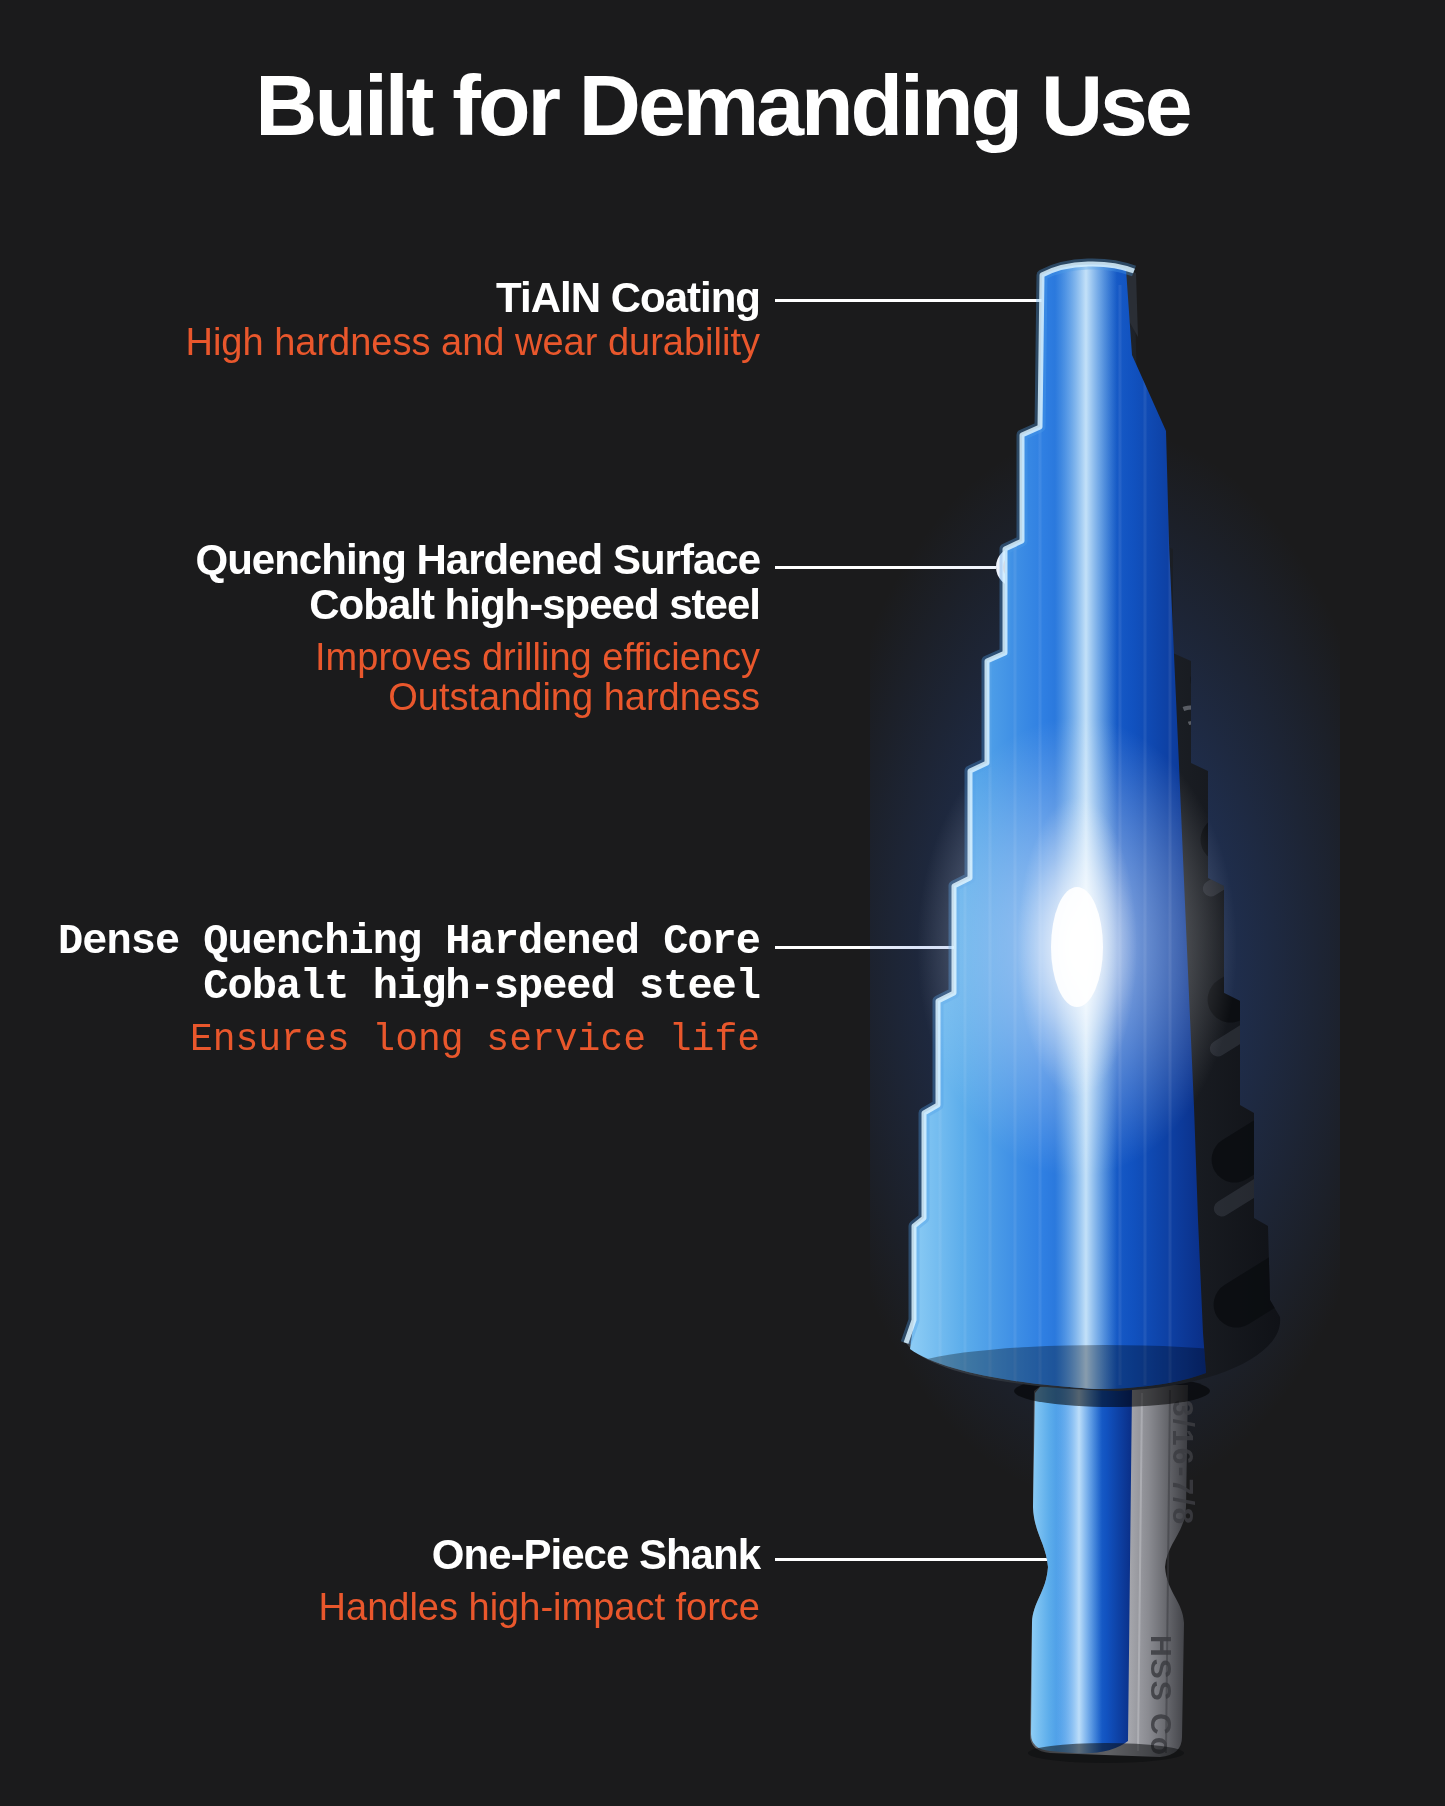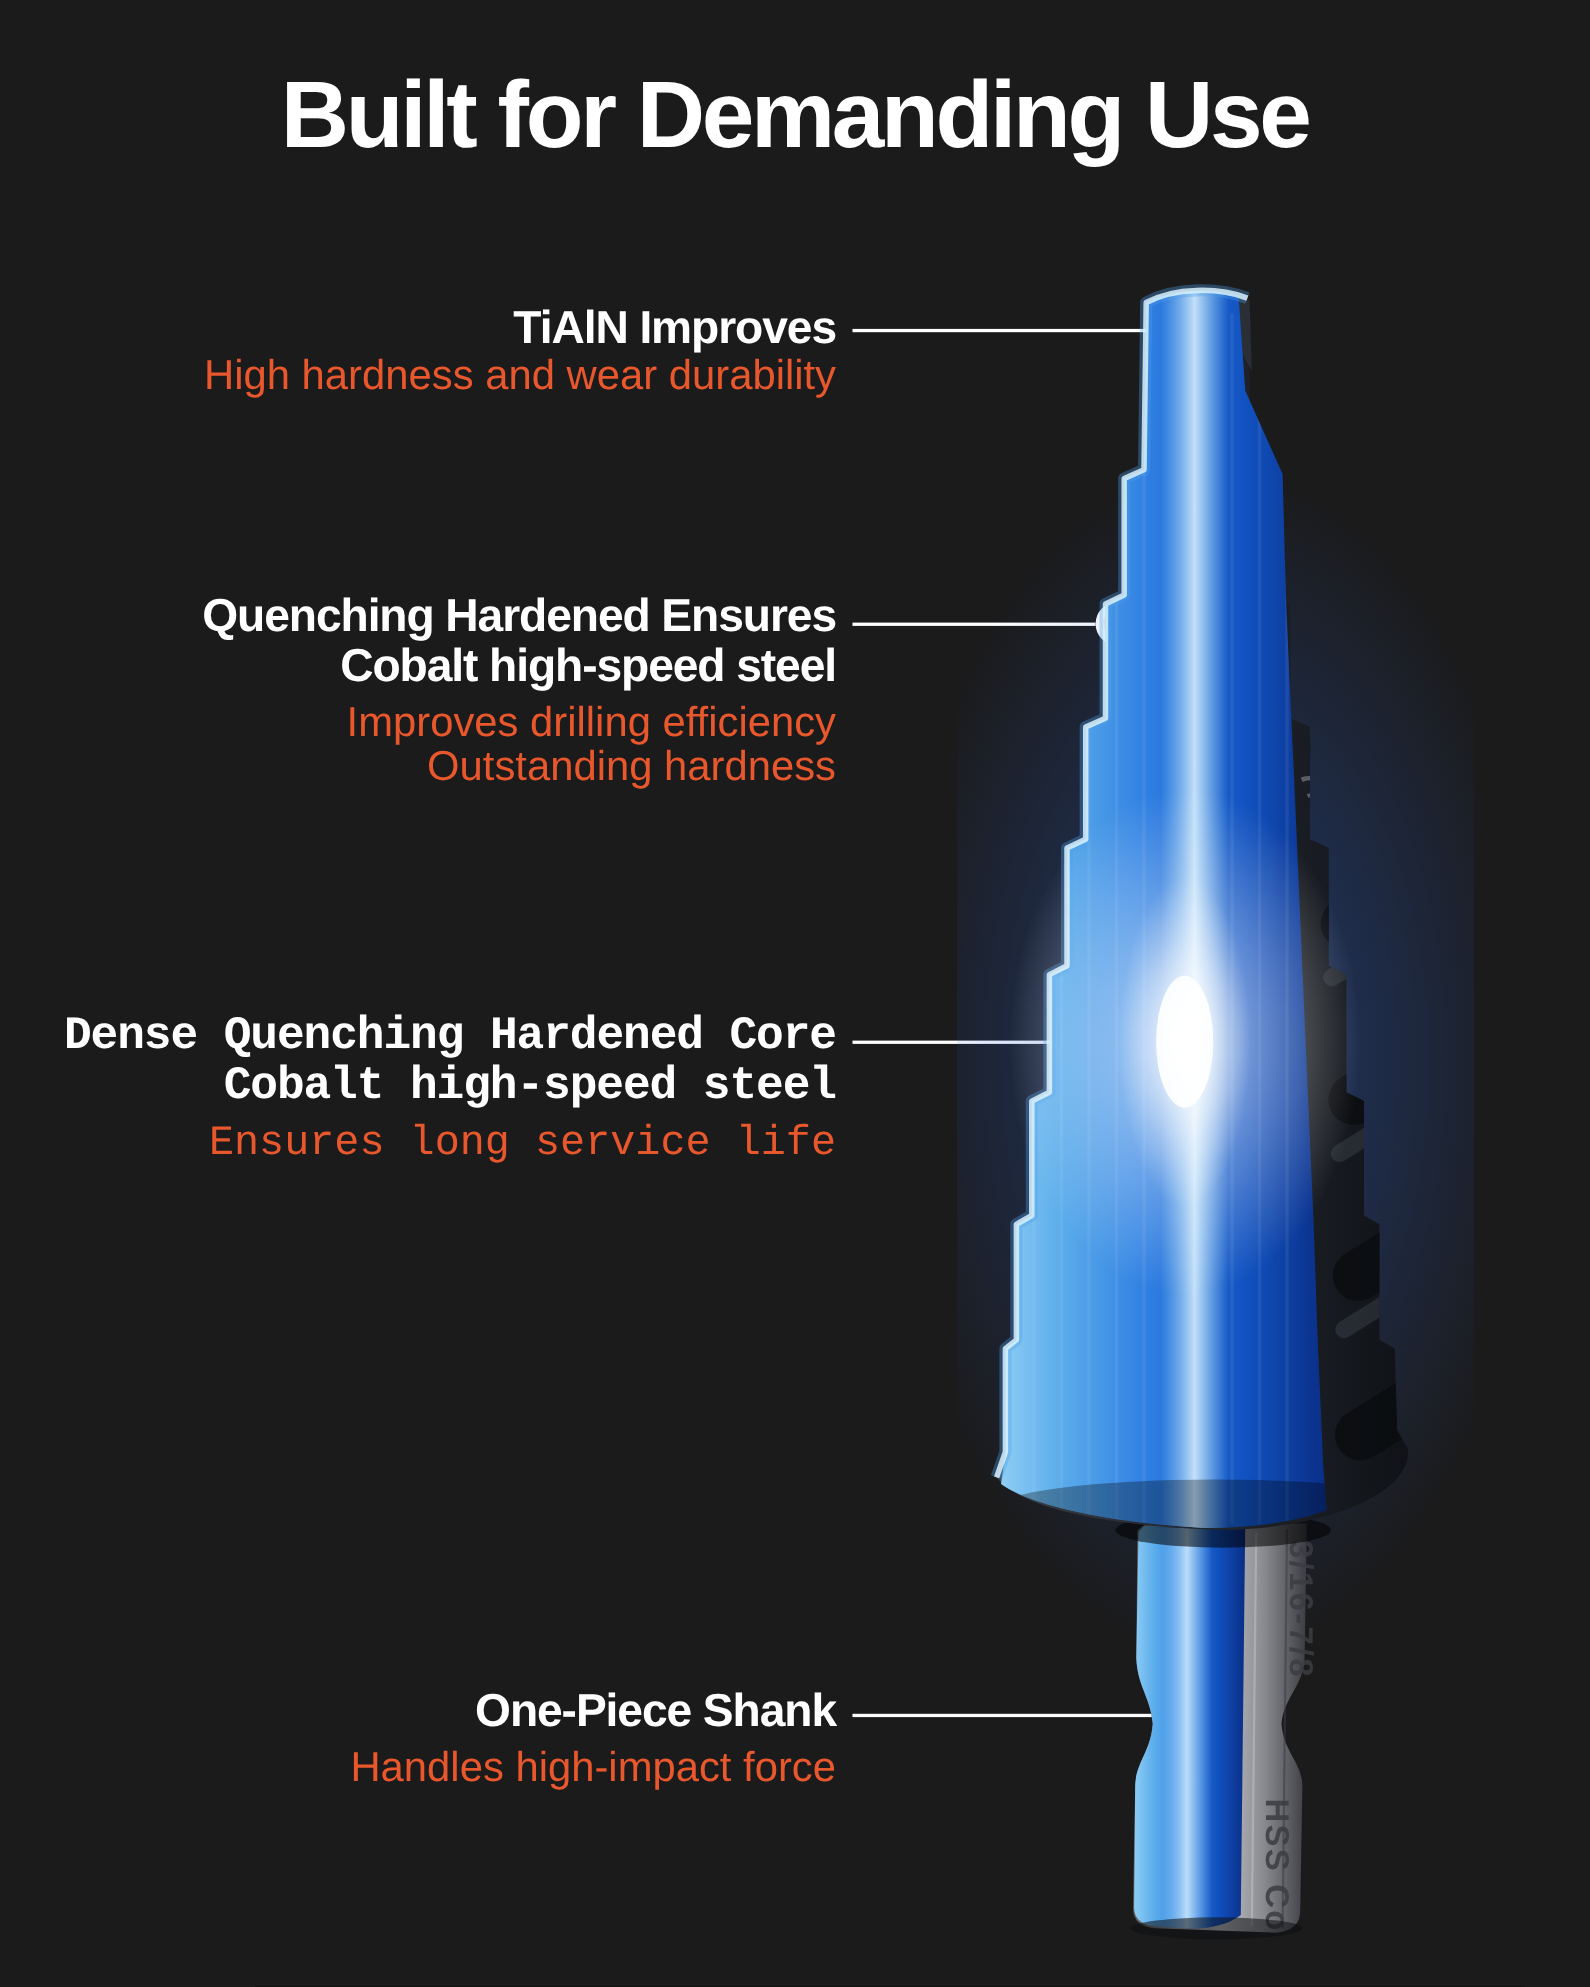--- a/index.html
+++ b/index.html
@@ -46,28 +46,28 @@
   svg text{font-family:"Liberation Sans",sans-serif;}
 </style>
 </head>
 <body>
 
 <div class="canvas">
 
   <div class="page-title">Built for Demanding Use</div>
 
   <div class="callout" id="callout-1">
-    <div class="h">TiAlN Improves</div>
+    <div class="h">TiAlN Coating</div>
     <div class="subs">
       <div class="s">High hardness and wear durability</div>
     </div>
   </div>
 
   <div class="callout" id="callout-2">
-    <div class="h">Quenching Hardened Ensures</div>
+    <div class="h">Quenching Hardened Surface</div>
     <div class="h">Cobalt high-speed steel</div>
     <div class="subs">
       <div class="s">Improves drilling efficiency</div>
       <div class="s">Outstanding hardness</div>
     </div>
   </div>
 
   <div class="callout" id="callout-3">
     <div class="h">Dense Quenching Hardened Core</div>
     <div class="h">Cobalt high-speed steel</div>

